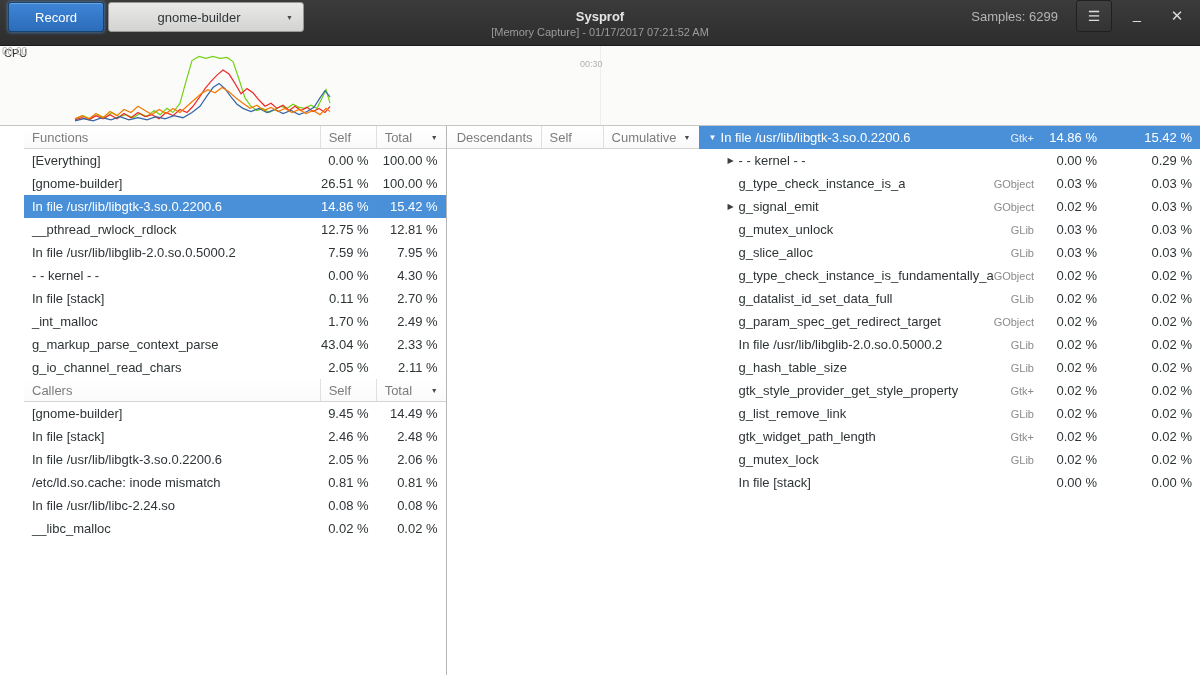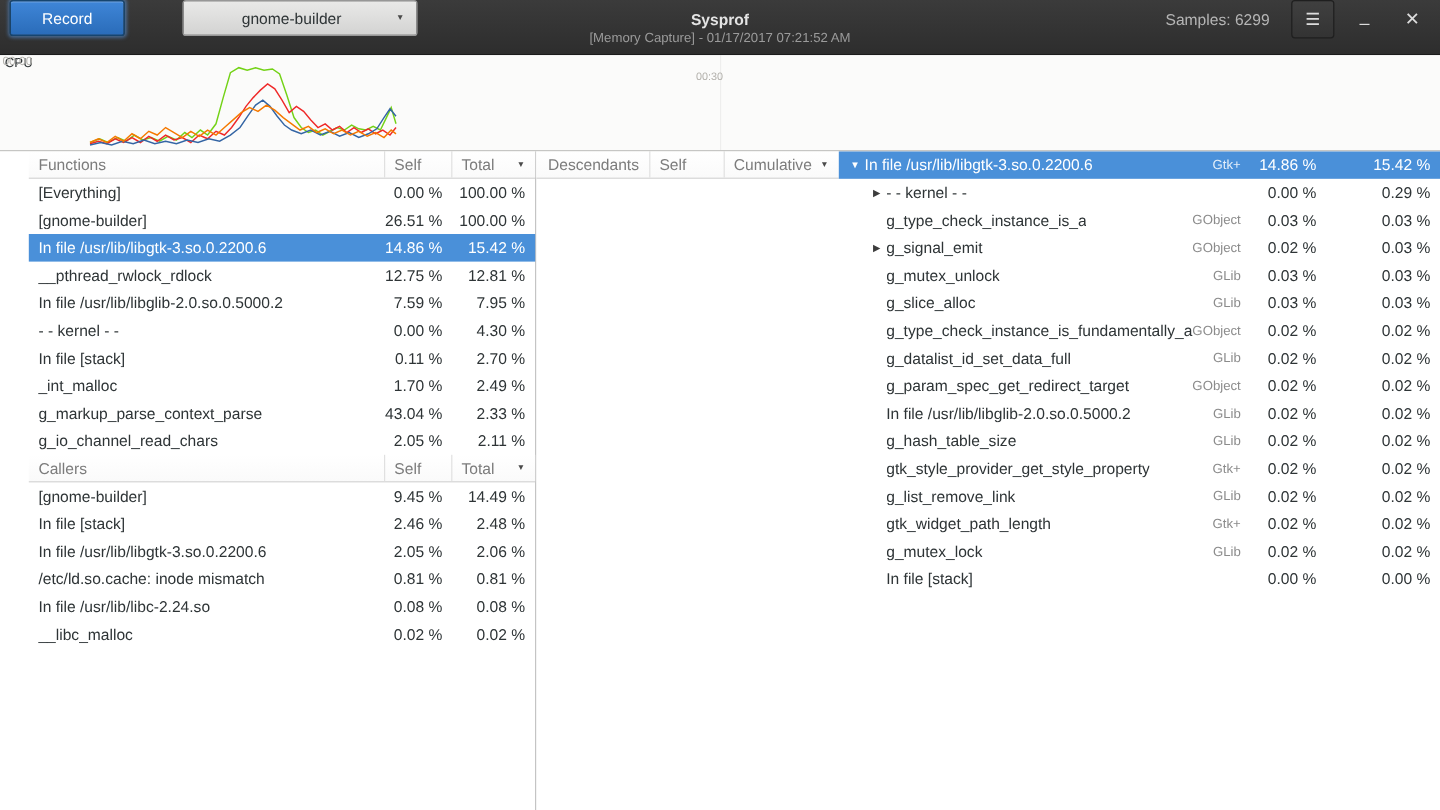--- a/index.html
+++ b/index.html
@@ -2,25 +2,25 @@
 <html><head>
 <meta charset="utf-8">
 <style>
   * { box-sizing: border-box; margin: 0; padding: 0; }
   html,body { width:1200px; height:675px; overflow:hidden; }
   body { font-family:"Liberation Sans", sans-serif; background:#fff; position:relative; }
   button { font-family:inherit; cursor:pointer; }
 
   
   .headerbar { height:46px; background:linear-gradient(#3b3b3b,#2d2d2d); border-bottom:1px solid #1b1b1b;
-               display:flex; align-items:flex-start; padding:0 8px; position:relative;gap:28px; }
+               display:flex; align-items:flex-end; padding:13px 8px; position:relative; }
   .btn-record { width:96px; height:30px; background:linear-gradient(#3f86d8,#2a6cb9); border:1px solid #16456f;
                 border-radius:3px; color:#fff; font-size:13px;
                 box-shadow: inset 0 1px rgba(255,255,255,.25), 0 0 3px 1px rgba(90,150,220,.55); }
-  .btn-combo { min-width:196px; height:30px; margin-left:20px; background:linear-gradient(#e9e9e8,#d3d3d2);
+  .btn-combo { min-width:196px; height:30px; margin-left:4px; background:linear-gradient(#e9e9e8,#d3d3d2);
                border:1px solid #979797; border-radius:3px; color:#2e3436; font-size:13px;
                display:flex; align-items:center; justify-content:center; position:relative; padding:0 28px 0 14px; }
   .combo-arrow { position:absolute; right:10px; font-size:7px; color:#4a4a4a; }
   .titlebox { position:absolute; left:0; right:0; top:0; height:46px; display:flex; flex-direction:column;
               align-items:center; justify-content:center; pointer-events:none; }
   .title { color:#e4e4e4; font-size:13px; font-weight:bold; }
   .subtitle { color:#9b9b9b; font-size:11px; margin-top:2px; }
   .hdr-right { margin-left:auto; display:flex; align-items:center; gap:10px; z-index:1; }
   .samples { color:#b5b5b5; font-size:13px; margin-right:8px; }
   .btn-menu { width:36px; height:32px; background:linear-gradient(#404040,#333); border:1px solid #1f1f1f;

